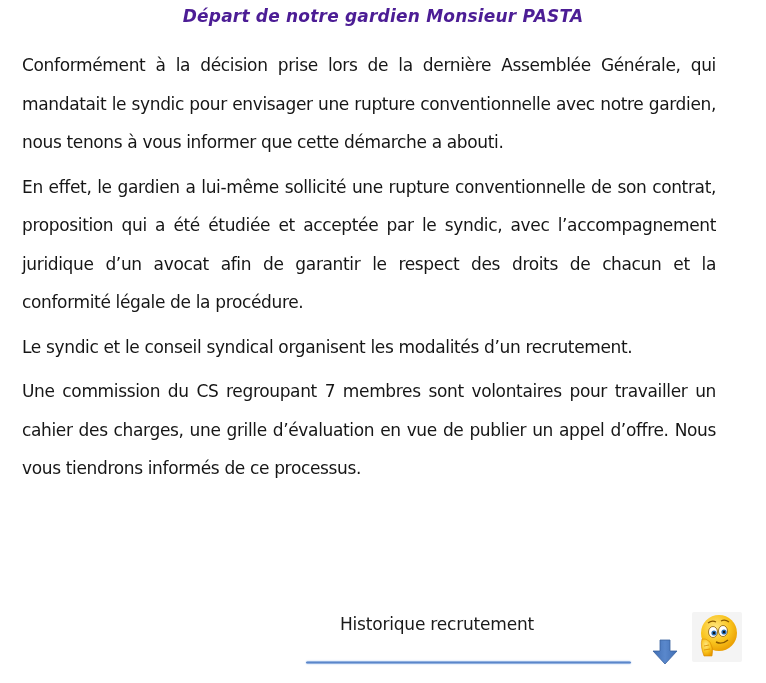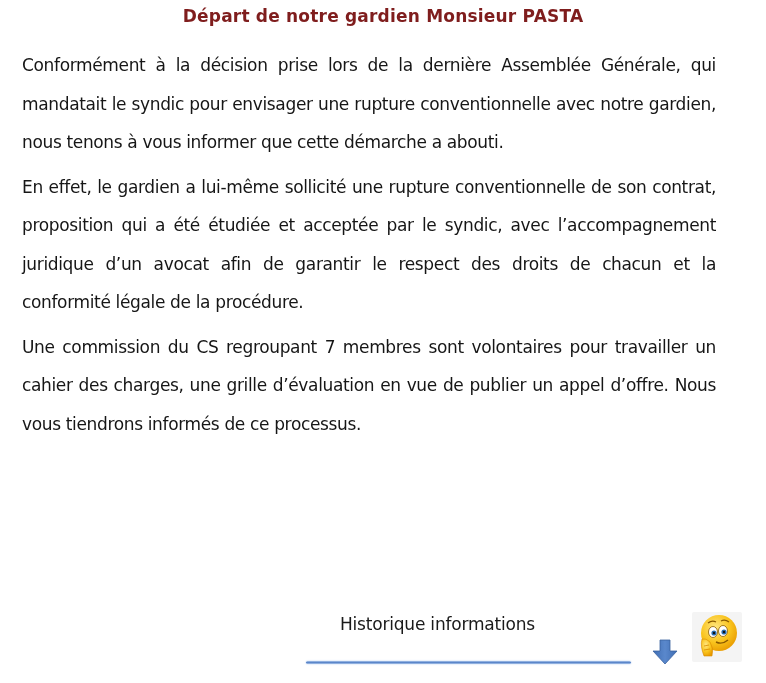--- a/index.html
+++ b/index.html
@@ -18,21 +18,22 @@
     .title {
       position: absolute;
       top: 6px;
       left: 0;
       width: 766px;
       text-align: center;
       font-size: 17px;
       font-weight: bold;
       letter-spacing: 0.2px;
       font-family: "DejaVu Sans", sans-serif;
-      color: #7f1d1d;
+      color: #4c1d95;
+      font-style: italic;
     }
     .body-text {
       position: absolute;
       left: 22px;
       top: 46px;
       width: 698px;
       font-family: "DejaVu Sans", sans-serif;
       font-size: 17px;
       line-height: 38.5px;
       color: #161616;
@@ -83,24 +84,25 @@
     }
   </style>
 </head>
 <body>
 
 <div class="title">Départ de notre gardien Monsieur PASTA</div>
 
 <div class="body-text">
   <p class="para">Conformément à la décision prise lors de la dernière Assemblée Générale, qui mandatait le syndic pour envisager une rupture conventionnelle avec notre gardien, nous tenons à vous informer que cette démarche a abouti.</p>
   <p class="para">En effet, le gardien a lui-même sollicité une rupture conventionnelle de son contrat, proposition qui a été étudiée et acceptée par le syndic, avec l’accompagnement juridique d’un avocat afin de garantir le respect des droits de chacun et la conformité légale de la procédure.</p>
+  <p class="para">Le syndic et le conseil syndical organisent les modalités d’un recrutement.</p>
   <p class="para">Une commission du CS regroupant 7 membres sont volontaires pour travailler un cahier des charges, une grille d’évaluation en vue de publier un appel d’offre. Nous vous tiendrons informés de ce processus.</p>
 </div>
 
-<div class="historique">Historique informations</div>
+<div class="historique">Historique recrutement</div>
 
 <div class="underline-bar"></div>
 
 <div class="arrow-icon">
   <svg width="28" height="26" viewBox="0 0 28 26">
     <defs>
       <linearGradient id="ag" x1="0" y1="0" x2="1" y2="0">
         <stop offset="0" stop-color="#3f6db3"></stop>
         <stop offset="0.5" stop-color="#5a88cc"></stop>
         <stop offset="1" stop-color="#3f6db3"></stop>

